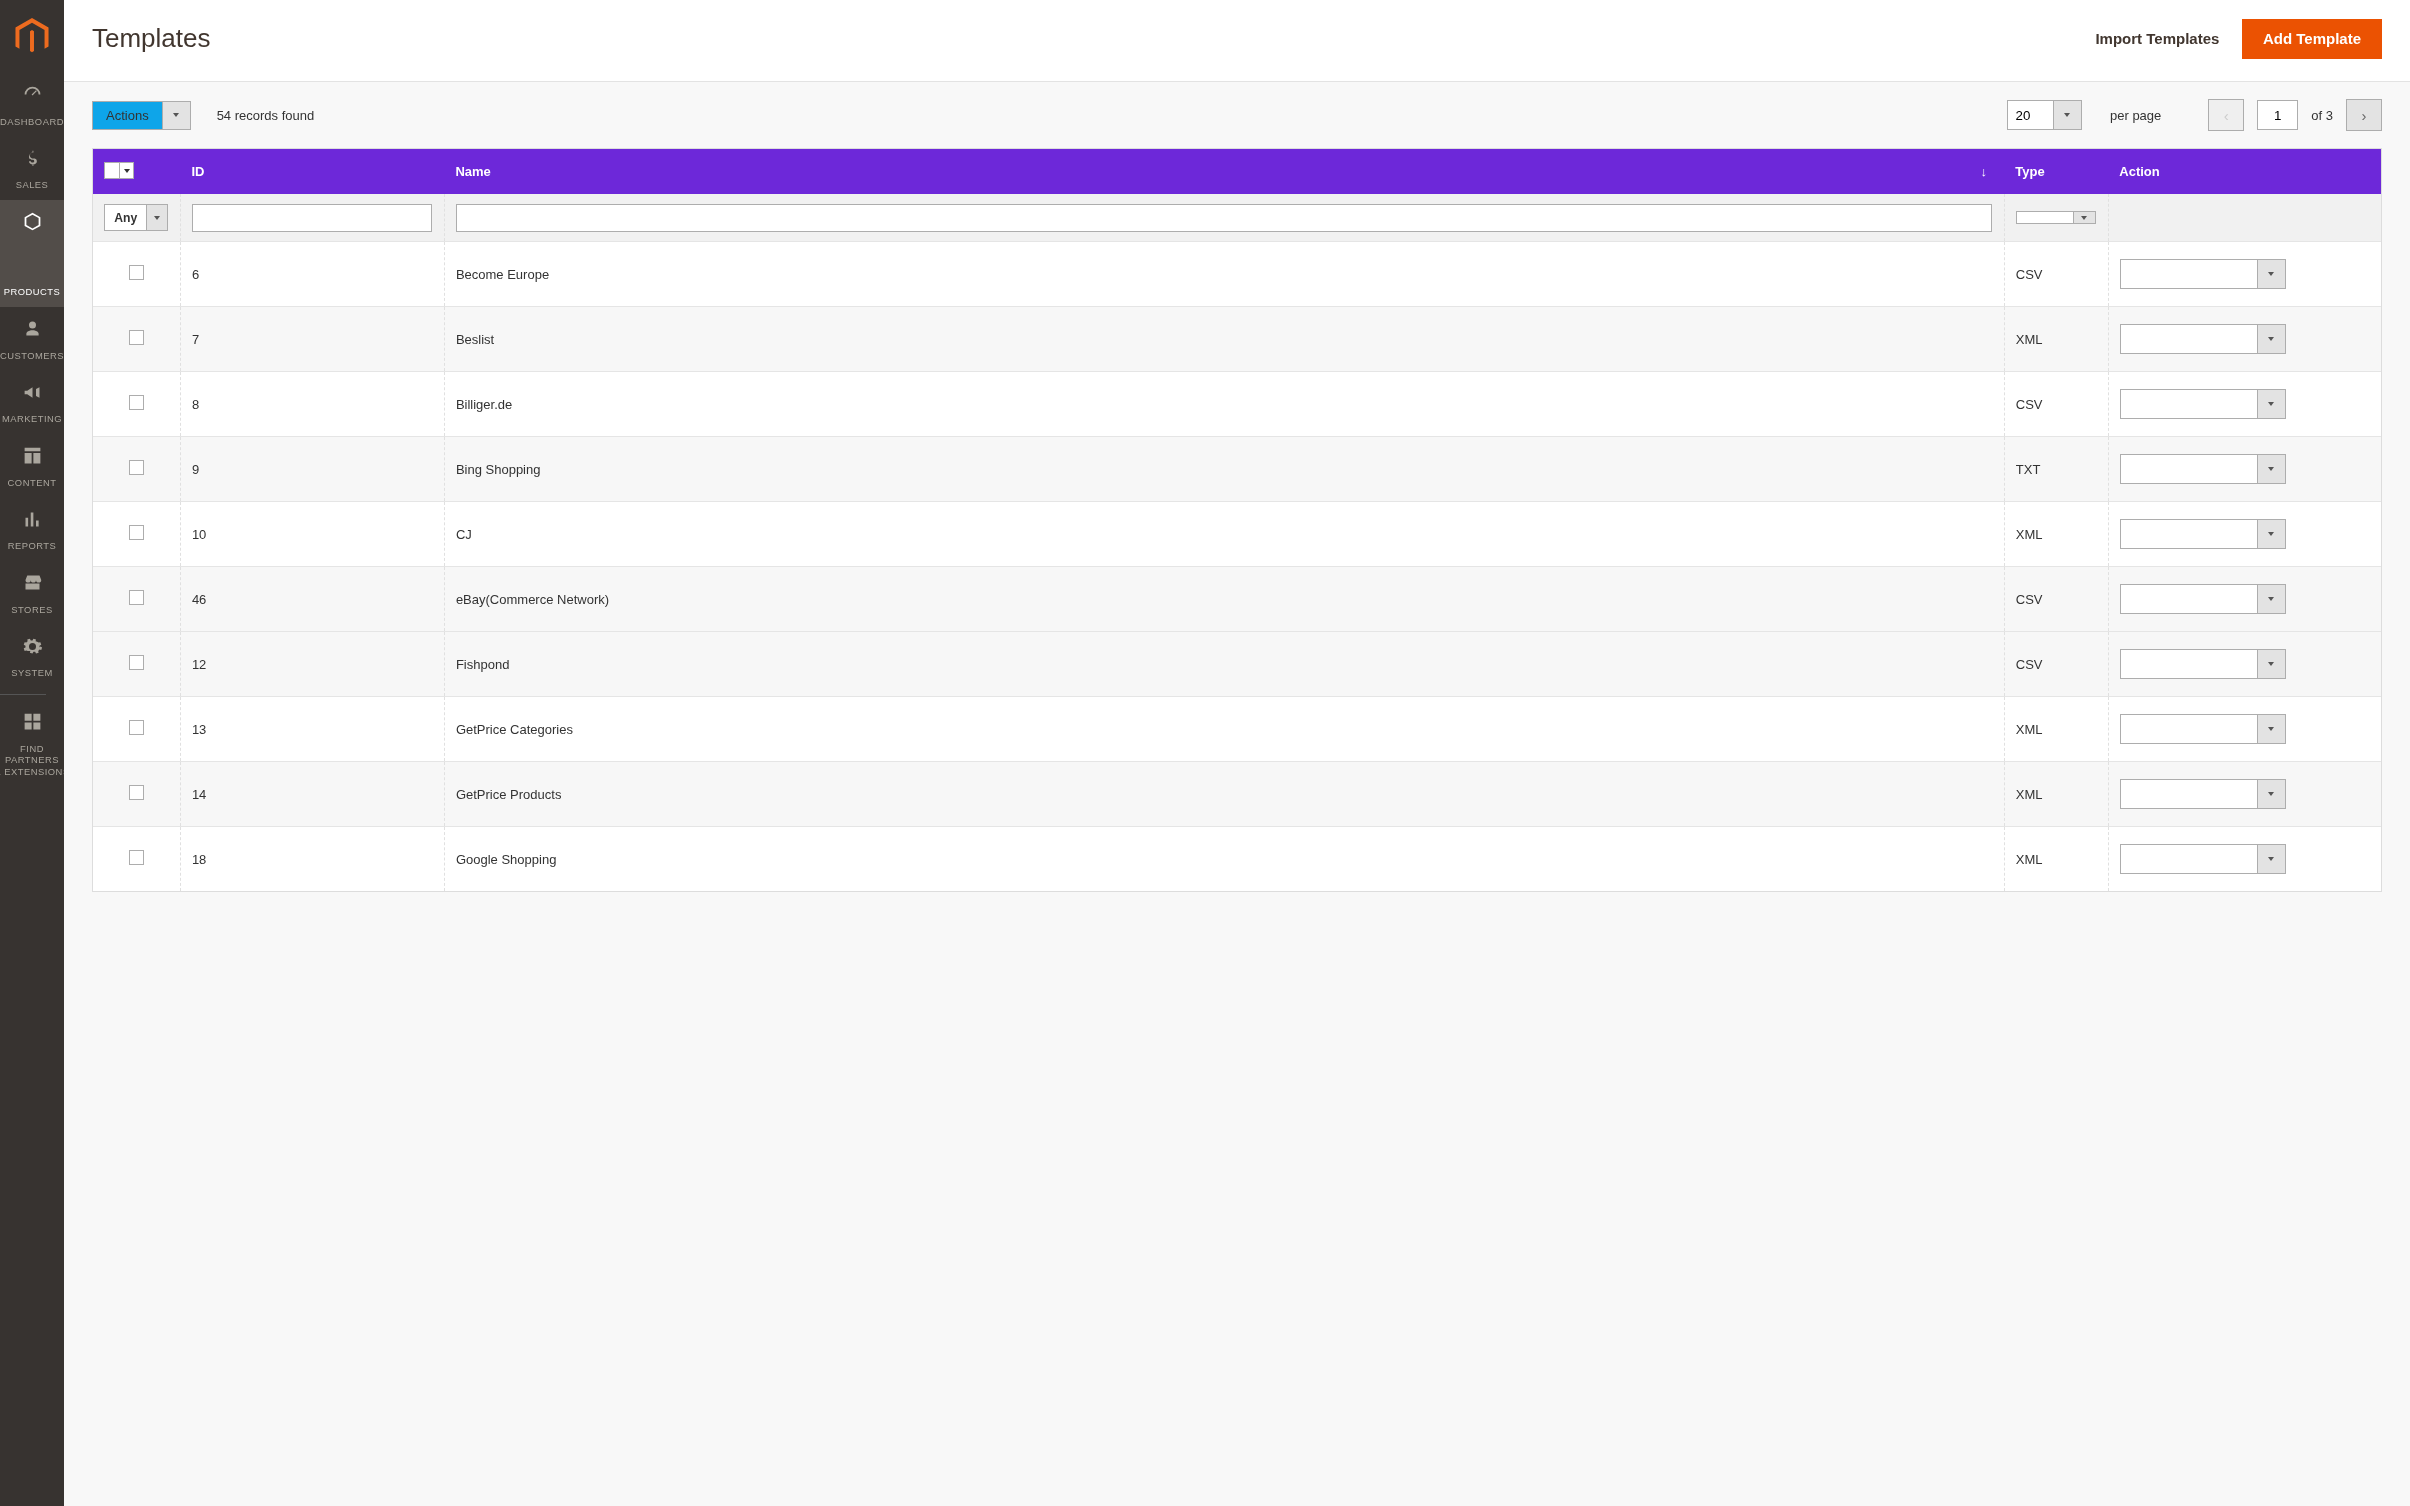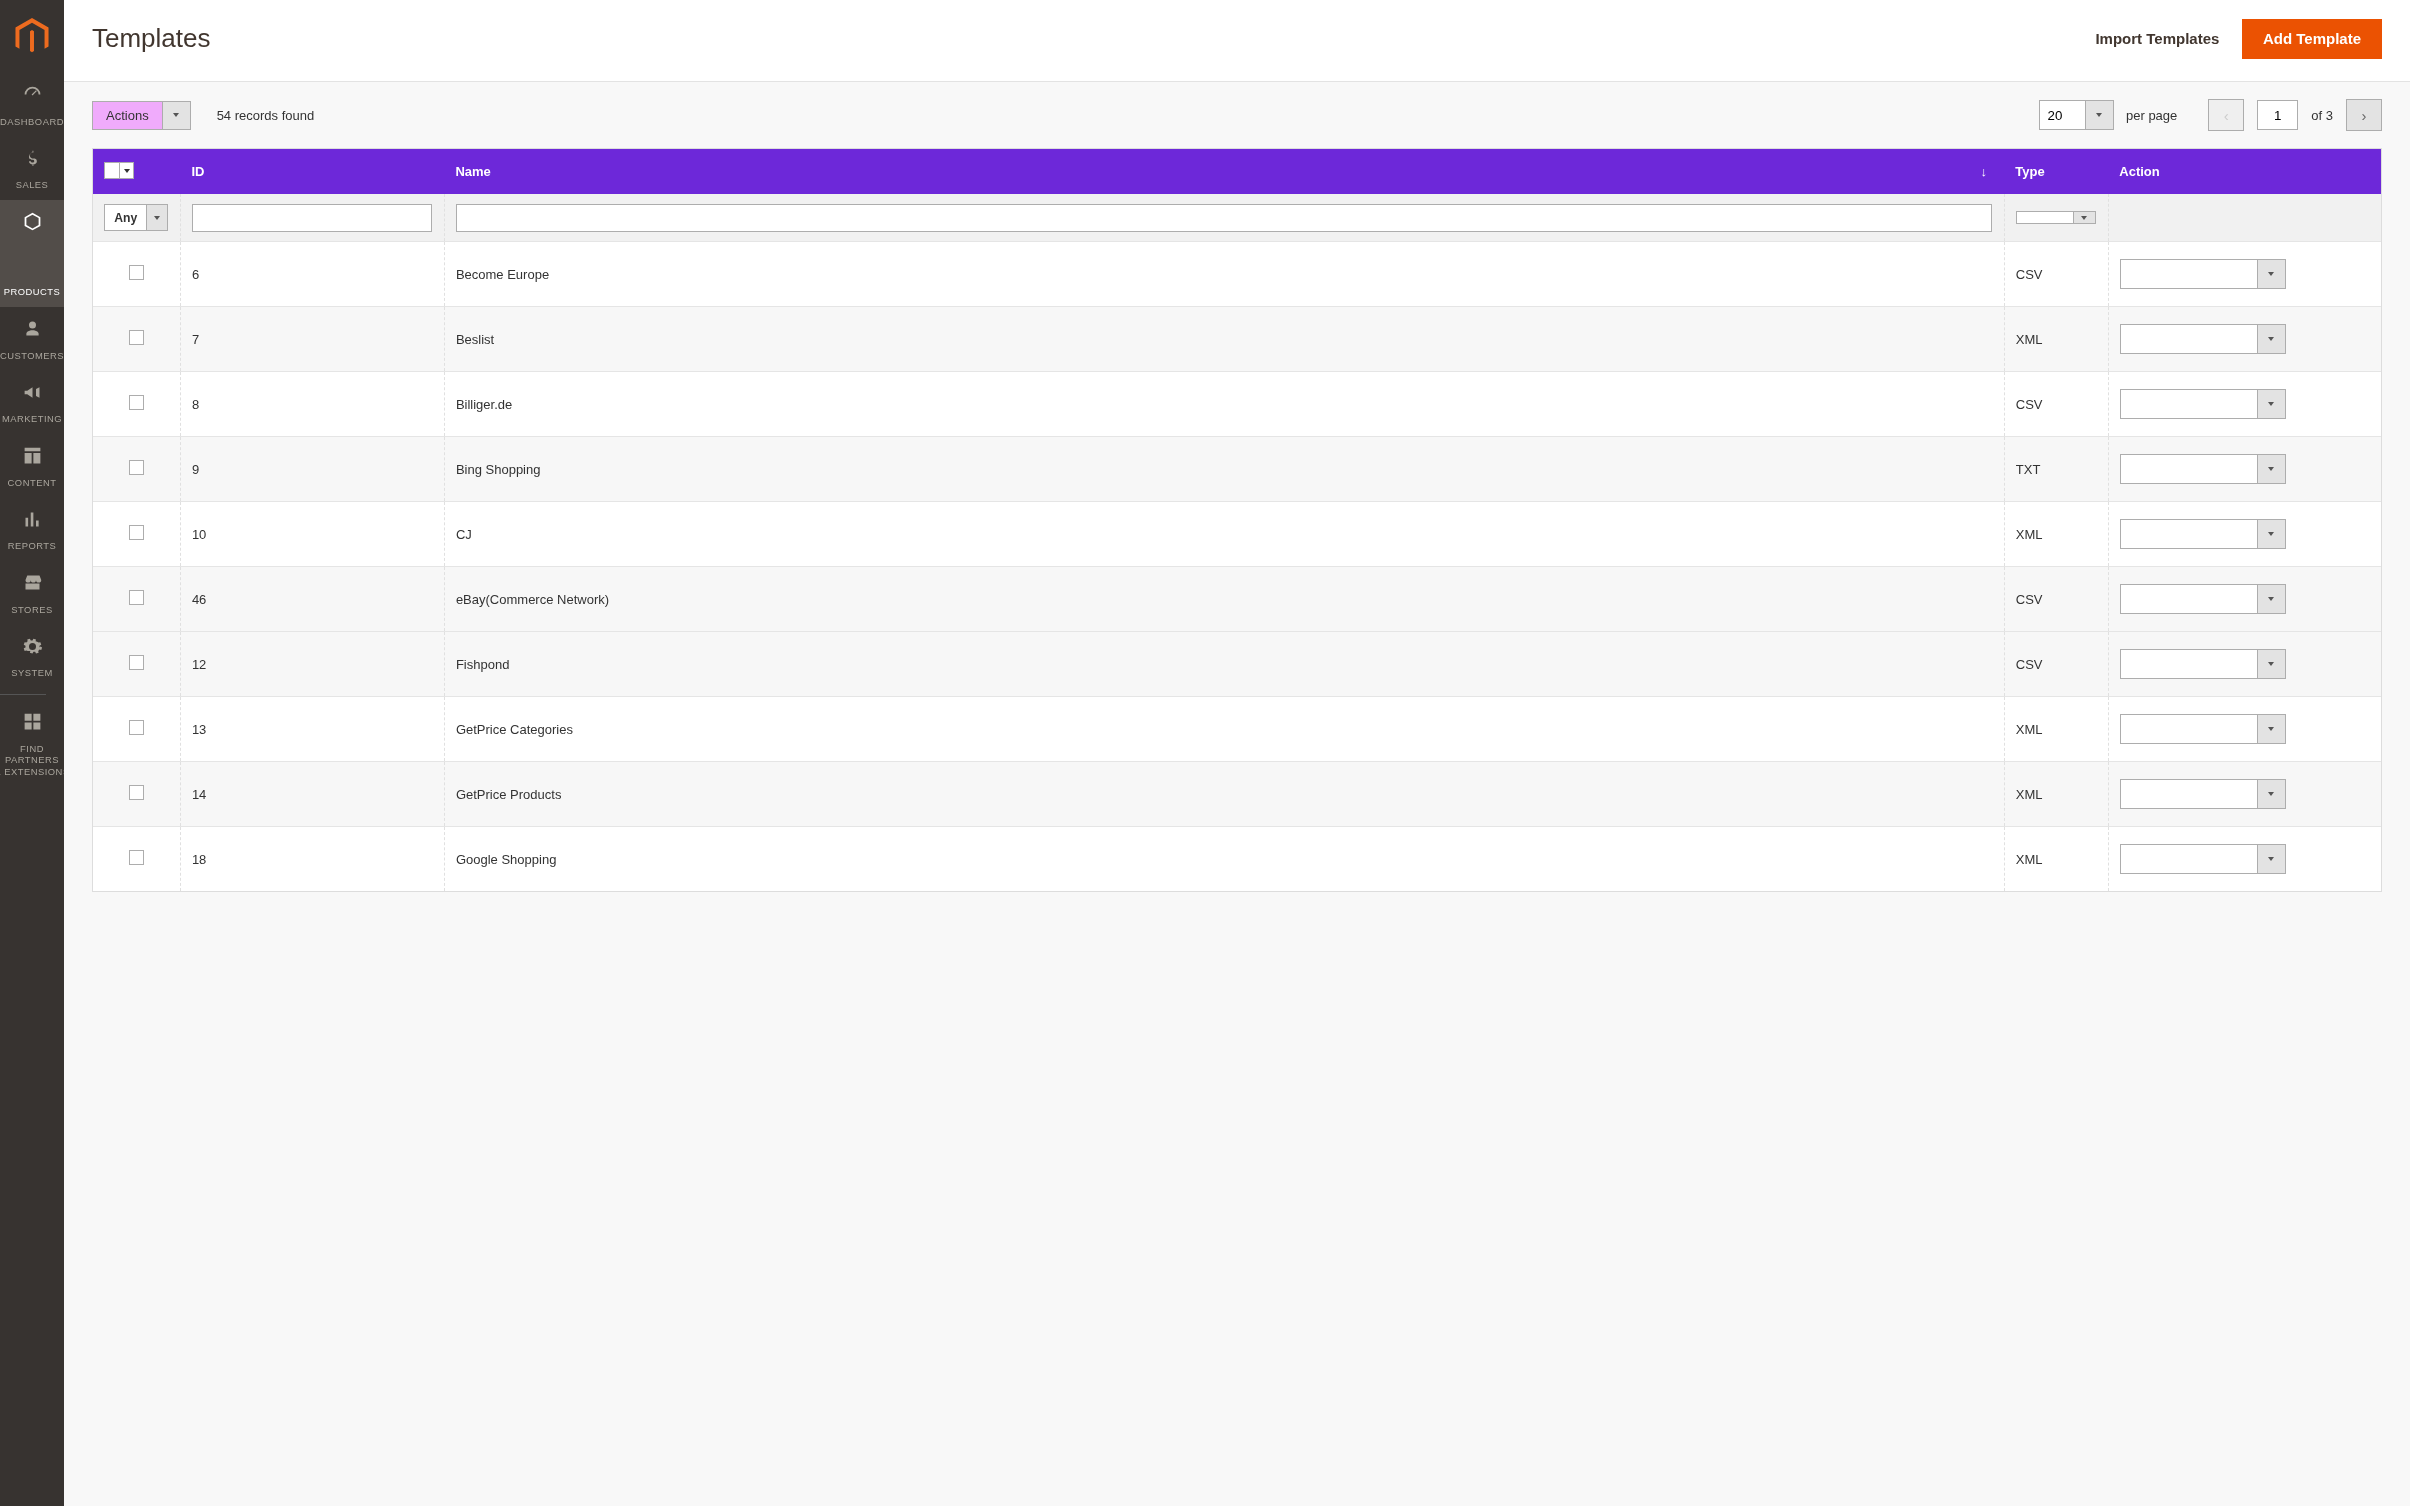--- a/index.html
+++ b/index.html
@@ -22,25 +22,25 @@
 .header { display: flex; align-items: center; justify-content: space-between; padding: 19px 28px 22.6px; background: #fff; border-bottom: 0.9px solid #e3e3e3; }
 .page-title { font-size: 26px; font-weight: 300; color: #41362f; }
 .header-actions { display: flex; align-items: center; gap: 22.6px; }
 .import-link { color: #41362f; font-size: 15px; font-weight: 600; cursor: pointer; }
 .btn-primary { background: #eb5202; color: #fff; border: none; padding: 11.3px 21px; font-size: 15px; font-weight: 600; cursor: pointer; }
 
 
 .toolbar { display: flex; align-items: center; justify-content: space-between; padding: 17px 28px; }
 .toolbar-left { display: flex; align-items: center; gap: 26px; }
 .actions-dd { display: flex; }
-.actions-dd .lbl { border: 0.9px solid #adadad; background: #f0abfc; padding: 6px 13px; font-size: 13px; }
+.actions-dd .lbl { border: 0.9px solid #adadad; background: #0ea5e9; padding: 6px 13px; font-size: 13px; }
 .actions-dd .caret { border: 0.9px solid #adadad; border-left: none; background: #e3e3e3; width: 28px; display: flex; align-items: center; justify-content: center; cursor: pointer; }
 .caret-tri { width: 0; height: 0; border-left: 3.8px solid transparent; border-right: 3.8px solid transparent; border-top: 4.7px solid #555; }
 .records-found { color: #333; }
-.toolbar-right { display: flex; align-items: center; gap: 12px; }
+.toolbar-right { display: flex; align-items: center; gap: 28px; }
 .page-size { display: flex; }
 .page-size input { width: 47px; border: 0.9px solid #adadad; padding: 6.6px 7.5px; text-align: left; }
 .page-size .caret { border: 0.9px solid #adadad; border-left: none; background: #e3e3e3; width: 28px; display: flex; align-items: center; justify-content: center; cursor: pointer; }
 .per-page-lbl { color: #333; margin-right: 19px; }
 .pager { display: flex; align-items: center; gap: 13px; }
 .pager-btn { width: 36px; height: 32px; border: 0.9px solid #adadad; background: #e3e3e3; display: flex; align-items: center; justify-content: center; cursor: pointer; }
 .pager-btn.disabled { background: #efefef; color: #bbb; }
 .pager-input { width: 41px; border: 0.9px solid #adadad; padding: 6.6px 0; text-align: center; }
 .of-pages { color: #333; }
 

